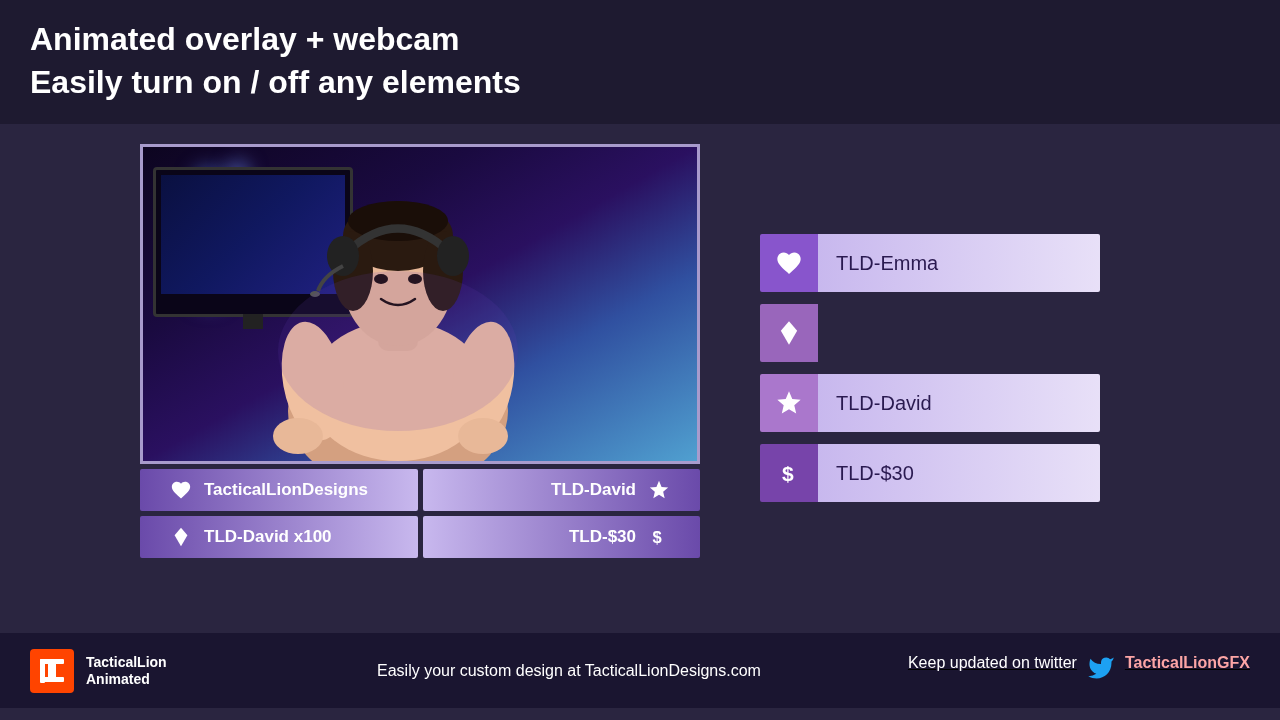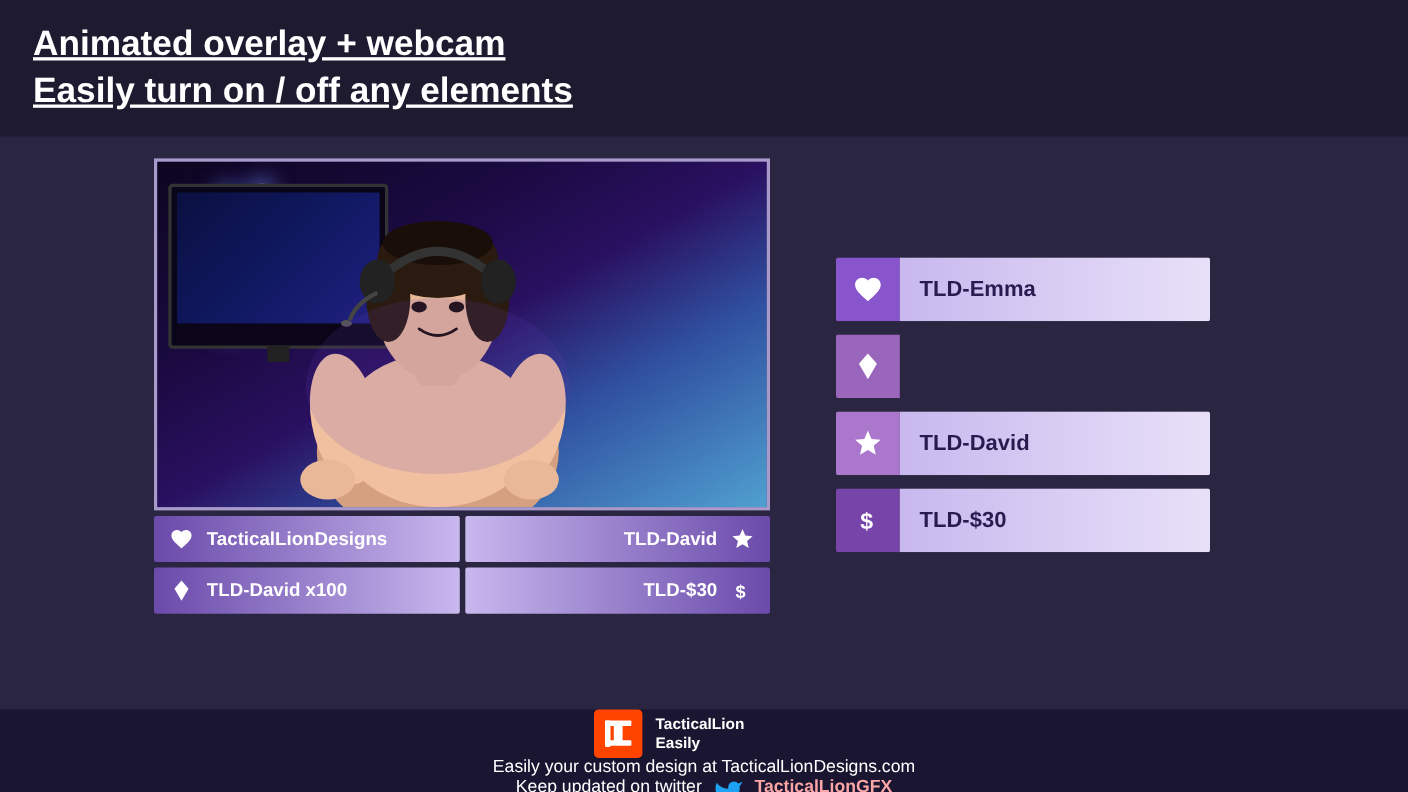--- a/index.html
+++ b/index.html
@@ -18,21 +18,20 @@
       background-color: #1e1a30;
       padding: 18px 30px 20px 30px;
       width: 100%;
     }
 
     #header h1 {
       color: #ffffff;
       font-size: 32px;
       font-weight: 700;
       line-height: 1.35;
-      text-decoration: underline;
     }
 
     
     #main {
       display: flex;
       flex-direction: row;
       padding: 20px 0 0 140px;
       gap: 60px;
     }
 
@@ -135,21 +134,21 @@
       gap: 5px;
     }
 
     .bar-item {
       display: flex;
       flex-direction: row;
       align-items: center;
       background: linear-gradient(to right, #6a4aaa, #c8b8ee);
       height: 42px;
       border-radius: 2px;
-      padding: 0 12px;
+      padding: 0 28px;
       gap: 10px;
       flex: 1;
       text-align: right;
     }
 
     .bar-item .bar-icon {
       width: 26px;
       height: 26px;
       display: flex;
       align-items: center;
@@ -208,39 +207,38 @@
       background: linear-gradient(to right, #c8b8ee, #e8e0f8);
       height: 58px;
       display: flex;
       align-items: center;
       padding-left: 18px;
     }
 
     .notif-label-box span {
       color: #2a1a50;
       font-size: 20px;
-      font-weight: 700;
+      font-weight: 400;
     }
 
     
     .icon-heart { background-color: #8855cc; }
     .icon-diamond { background-color: #9966bb; }
     .icon-star { background-color: #aa77cc; }
     .icon-dollar { background-color: #7744aa; }
 
     
     #footer {
       position: absolute;
-      bottom: 0;
+      bottom: 12px;
       left: 0;
       width: 1280px;
       height: 75px;
       background-color: #1a1530;
       display: flex;
-      flex-direction: column;
       align-items: center;
       padding: 0 30px;
       gap: 0;
     }
 
     #footer-logo {
       display: flex;
       flex-direction: row;
       align-items: center;
       gap: 12px;
@@ -465,21 +463,21 @@
       <svg width="32" height="32" viewBox="0 0 32 32" xmlns="http://www.w3.org/2000/svg">
 
         <rect x="4" y="4" width="24" height="5" rx="1" fill="white"></rect>
         <rect x="12" y="8" width="8" height="18" rx="1" fill="white"></rect>
         <rect x="4" y="22" width="24" height="5" rx="1" fill="white"></rect>
         <rect x="4" y="4" width="5" height="24" rx="1" fill="white"></rect>
       </svg>
     </div>
     <div class="logo-text">
       <div>TacticalLion</div>
-      <div>Easily</div>
+      <div>Animated</div>
     </div>
   </div>
 
   <div id="footer-cta">
     <span>Easily your custom design at TacticalLionDesigns.com</span>
   </div>
 
   <div id="footer-twitter">
     <span class="twitter-text">Keep updated on twitter</span>
     <span class="twitter-bird">

